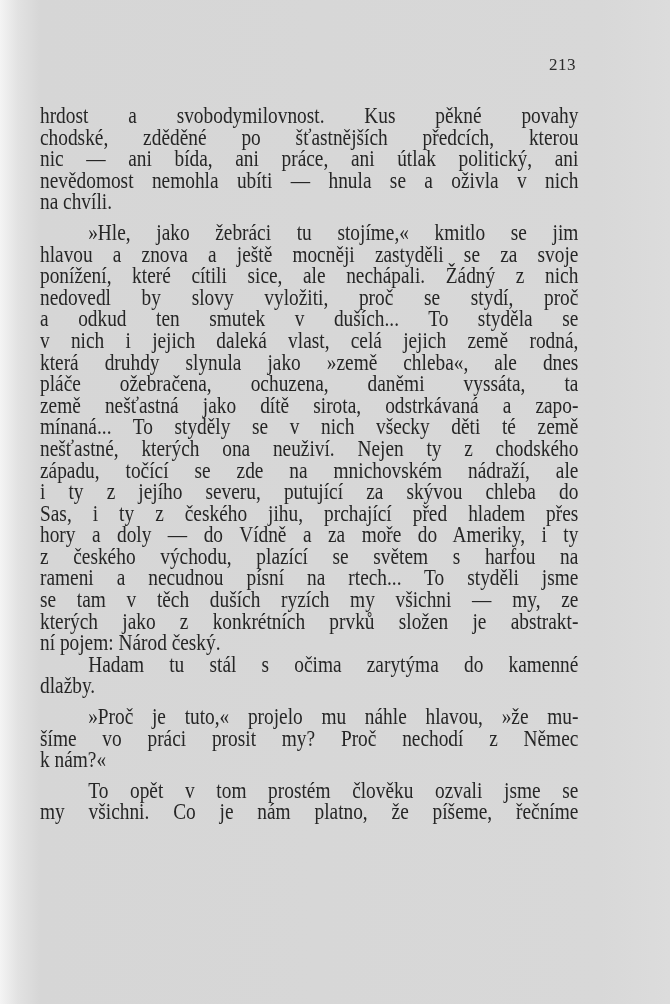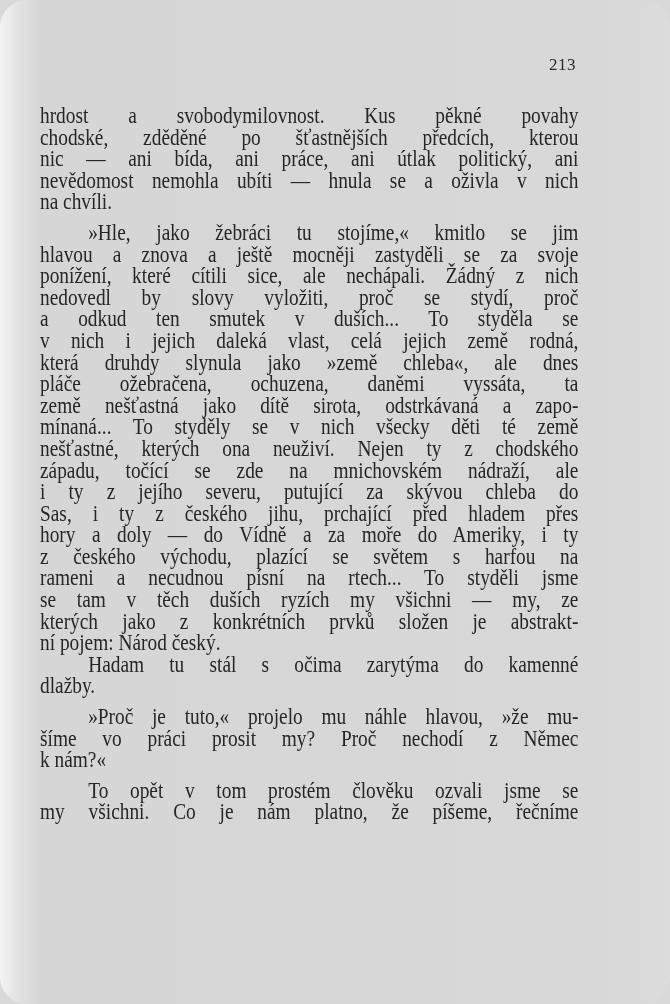--- a/index.html
+++ b/index.html
@@ -14,21 +14,20 @@
       position: relative;
     }
     .page {
       position: absolute;
       left: 0;
       top: 0;
       width: 670px;
       height: 1004px;
       background:
         linear-gradient(to right, #f4f4f4 0px, #e2e2e2 18px, #d6d6d6 40px, #d8d8d8 600px, #dcdcdc 670px);
-      border-radius: 27px;
     }
     .page-number {
       position: absolute;
       top: 55px;
       left: 549px;
       font-family: "Liberation Serif", serif;
       font-size: 17px;
       color: #2a2a2a;
       letter-spacing: 0.5px;
     }

